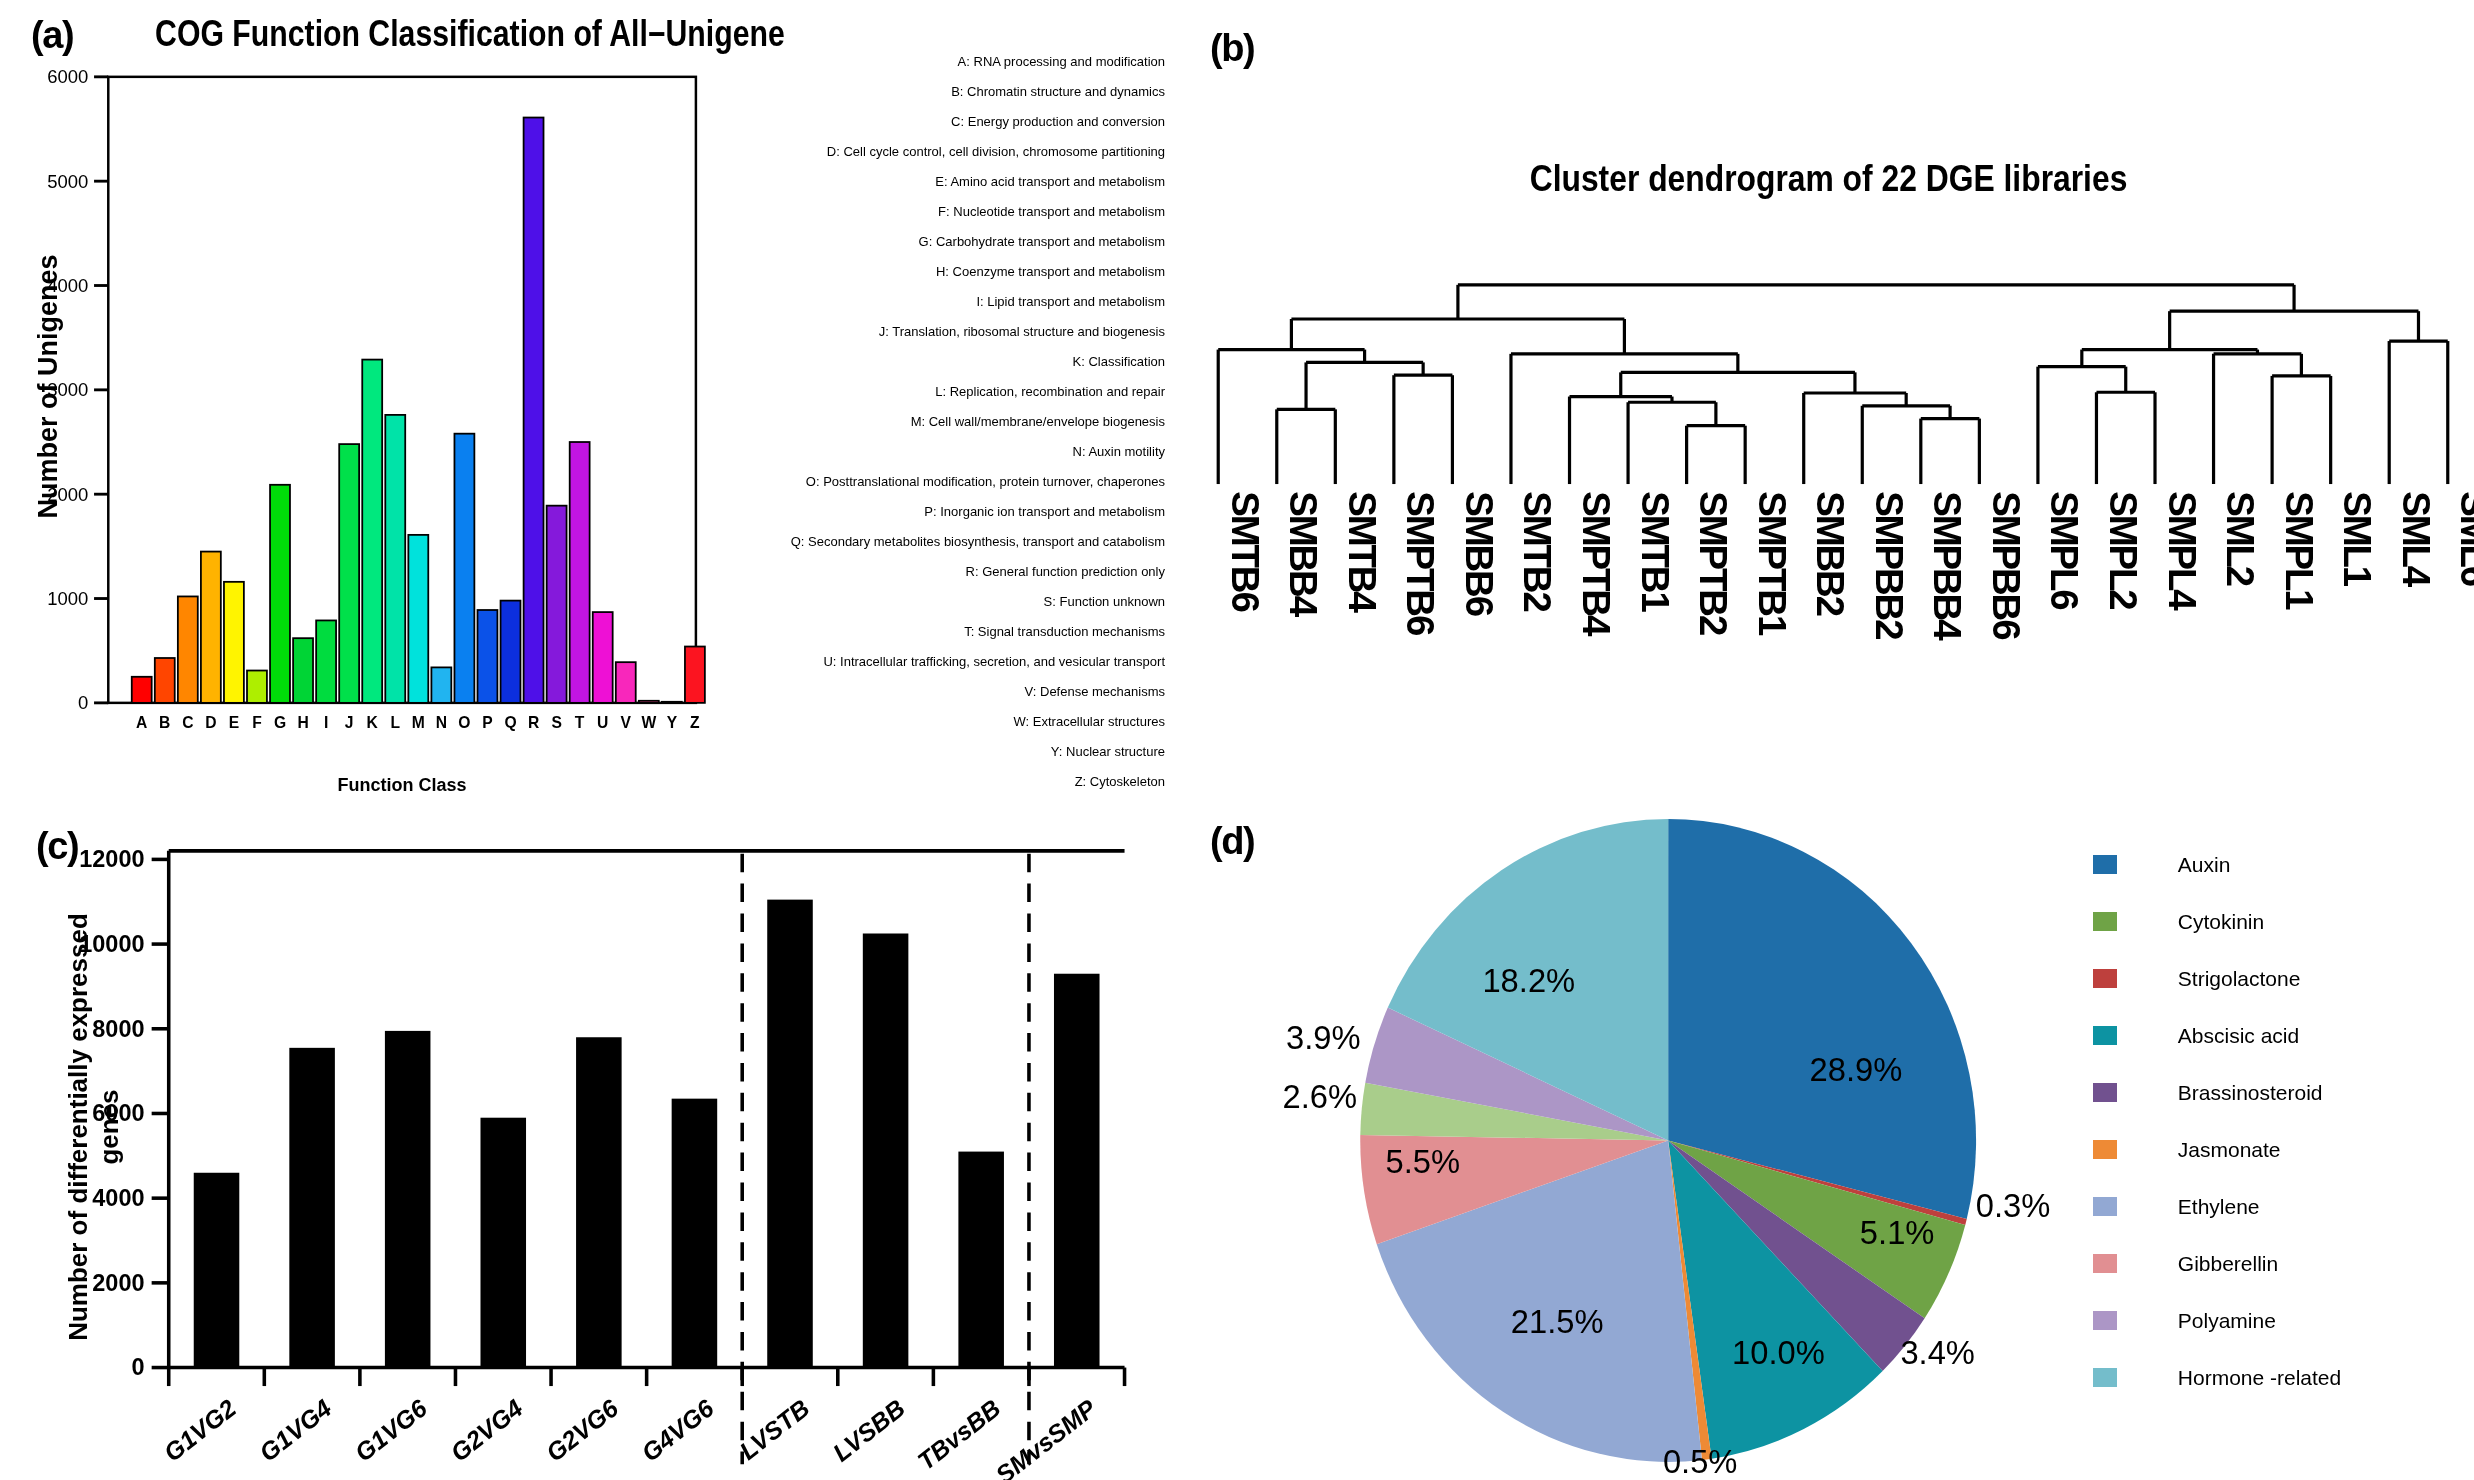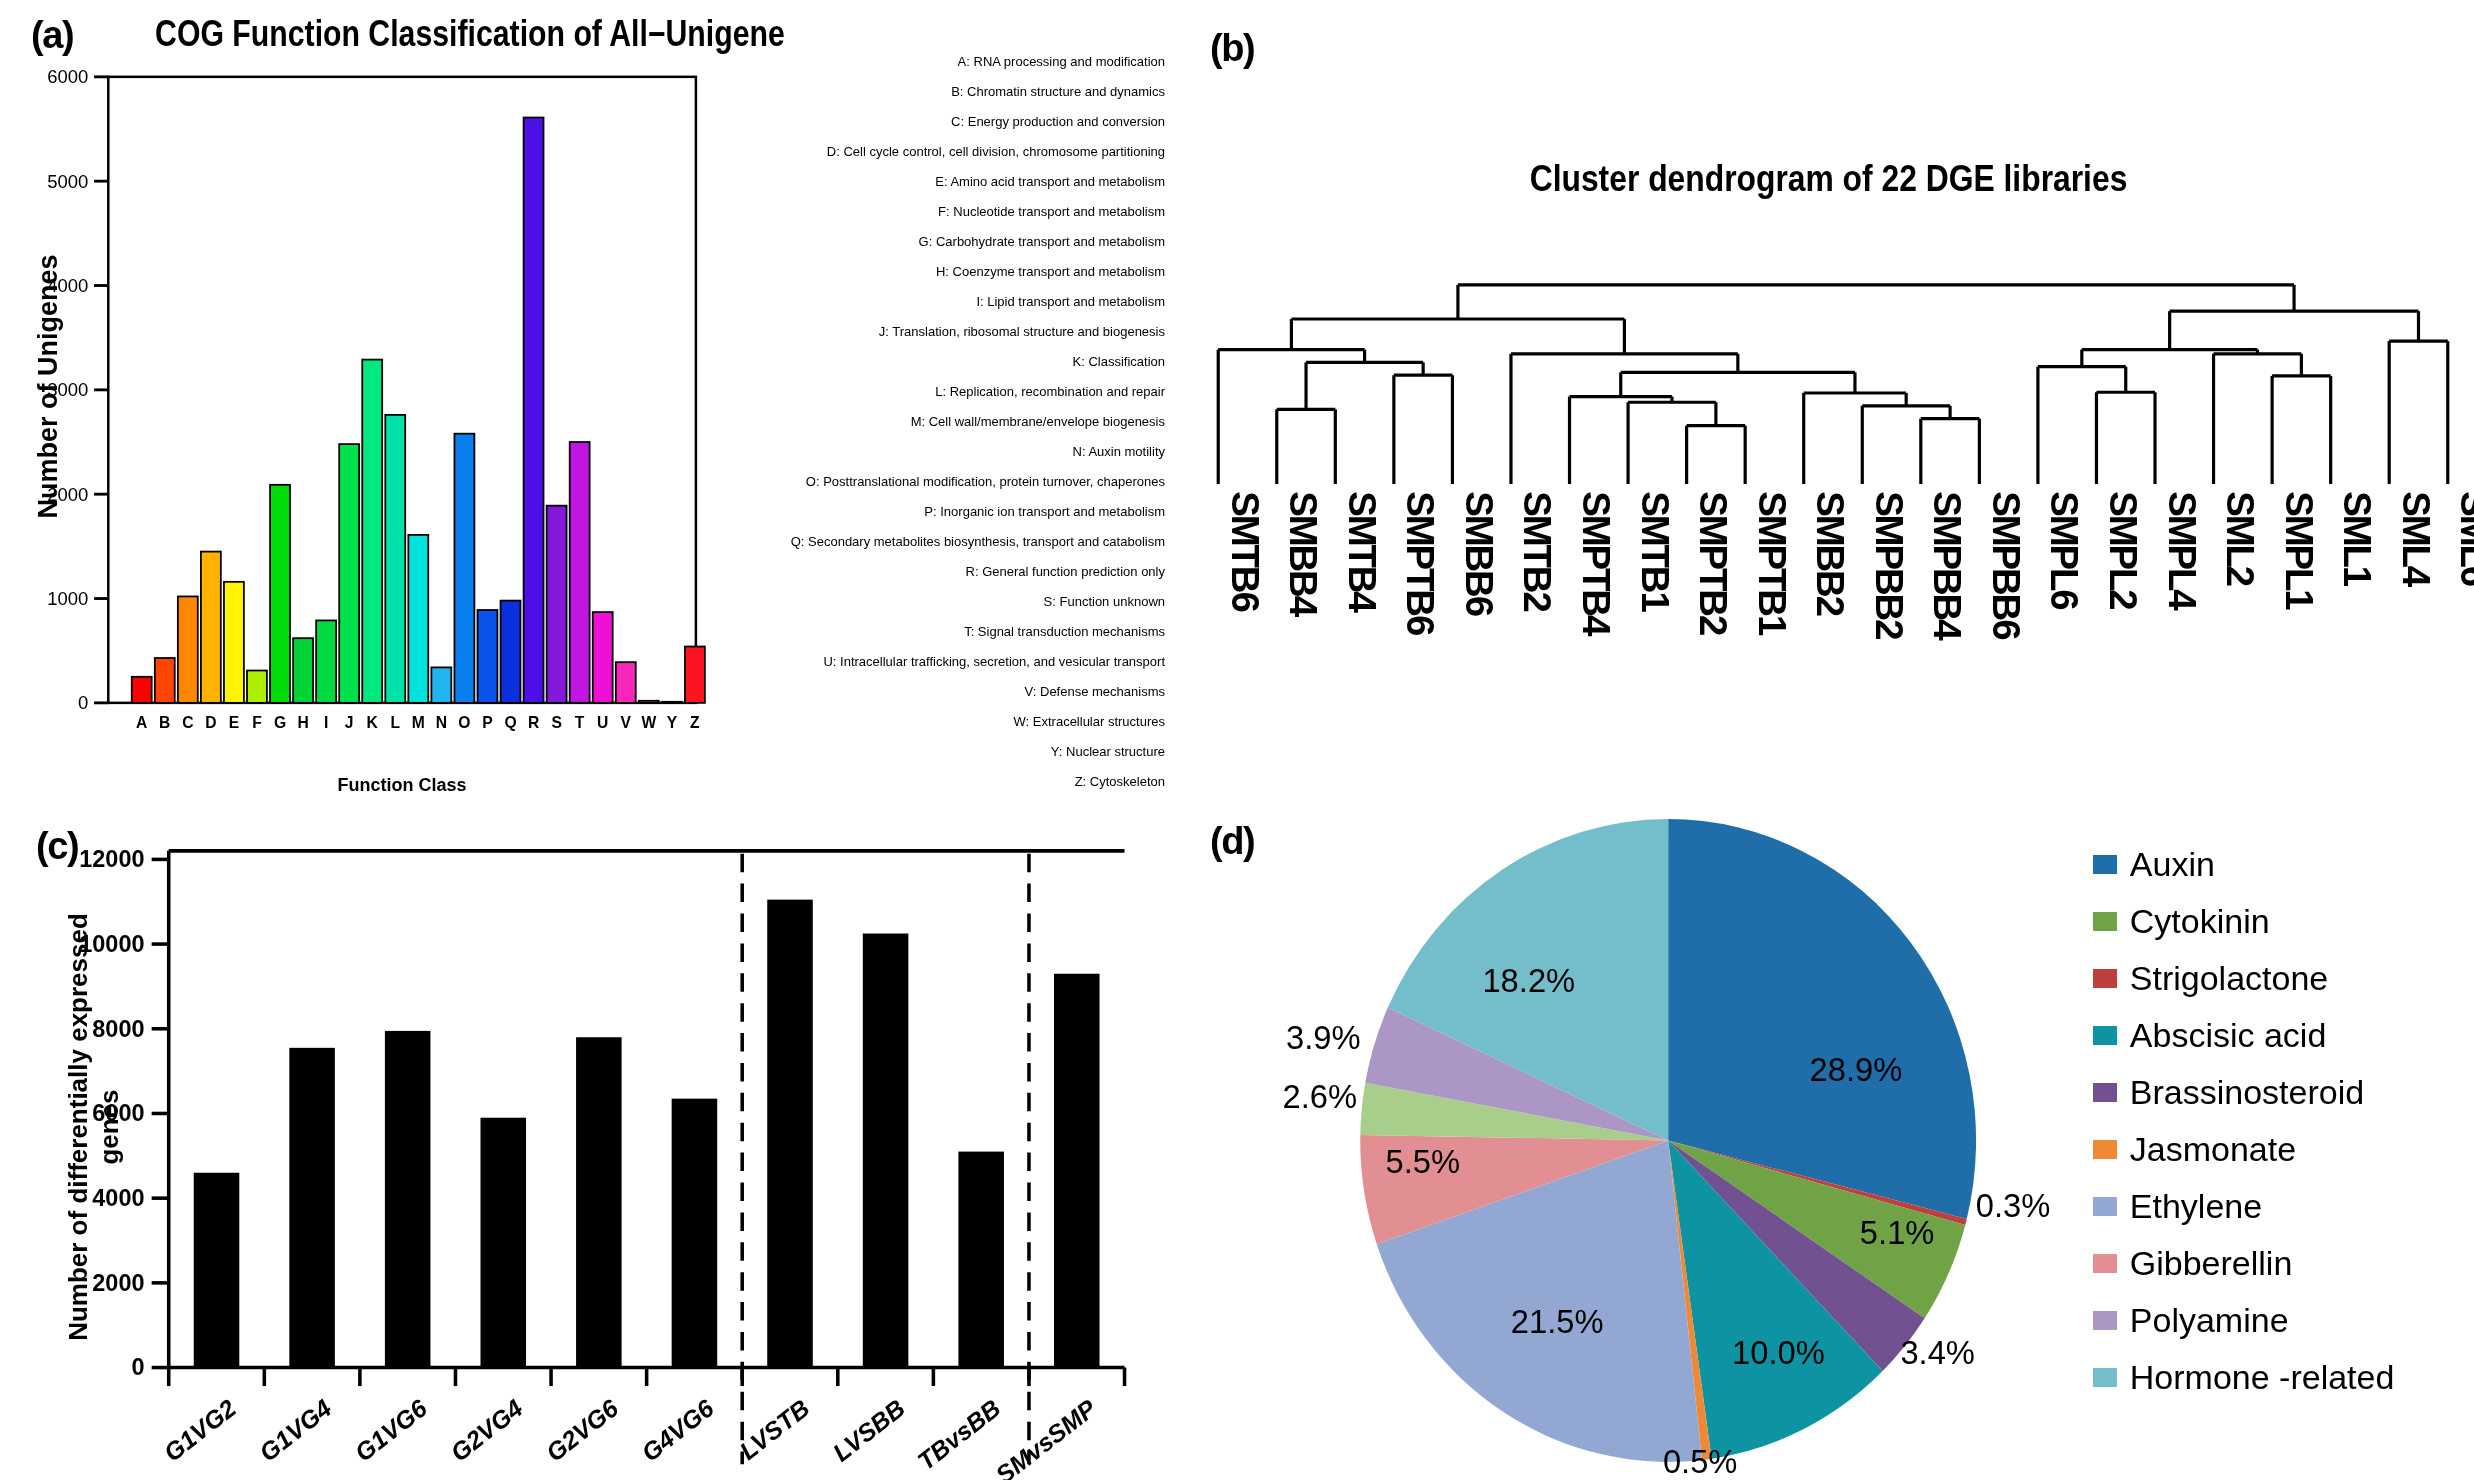--- a/index.html
+++ b/index.html
@@ -12,21 +12,21 @@
   #title-b{left:1309px;top:158px;width:1039px;font-size:37px;transform:scaleX(.86);transform-origin:center;}
   #ylabel-a{left:-151px;top:371px;width:398px;text-align:center;font-size:27px;font-weight:700;
             transform:rotate(-90deg);transform-origin:center;}
   #ylabel-c{left:-155px;top:1096px;width:498px;text-align:center;font-size:26px;font-weight:700;
             transform:rotate(-90deg);transform-origin:center;}
   #legend-a{left:724px;top:47px;width:441px;text-align:right;}
   #legend-a .lline{height:30px;font-size:13px;line-height:30px;white-space:nowrap;}
   #legend-d{left:2093px;top:836px;}
   .drow{display:flex;align-items:center;height:57px;}
   .dswatch{width:24px;height:19px;margin-right:12.8px;flex:0 0 auto;}
-  .dlabel{font-size:34px;white-space:nowrap;}
+  .dlabel{font-size:21px;white-space:nowrap;margin-left:48px;}
   svg{position:absolute;overflow:visible;}
 </style>
 </head>
 <body>
 
 <div class="abs marker" id="marker-a" style="left:31px;top:14.2px;">(a)</div>
 <div class="abs ptitle" id="title-a">COG Function Classification of All−Unigene</div>
 <div class="abs" id="ylabel-a">Number of Unigenes</div>
 <svg id="svg-a" class="abs" style="left:0;top:0;" width="1167" height="811" viewBox="0 0 1640 1140">
     <rect x="152" y="108" width="826" height="880" fill="none" stroke="#000" stroke-width="3.5"></rect>

